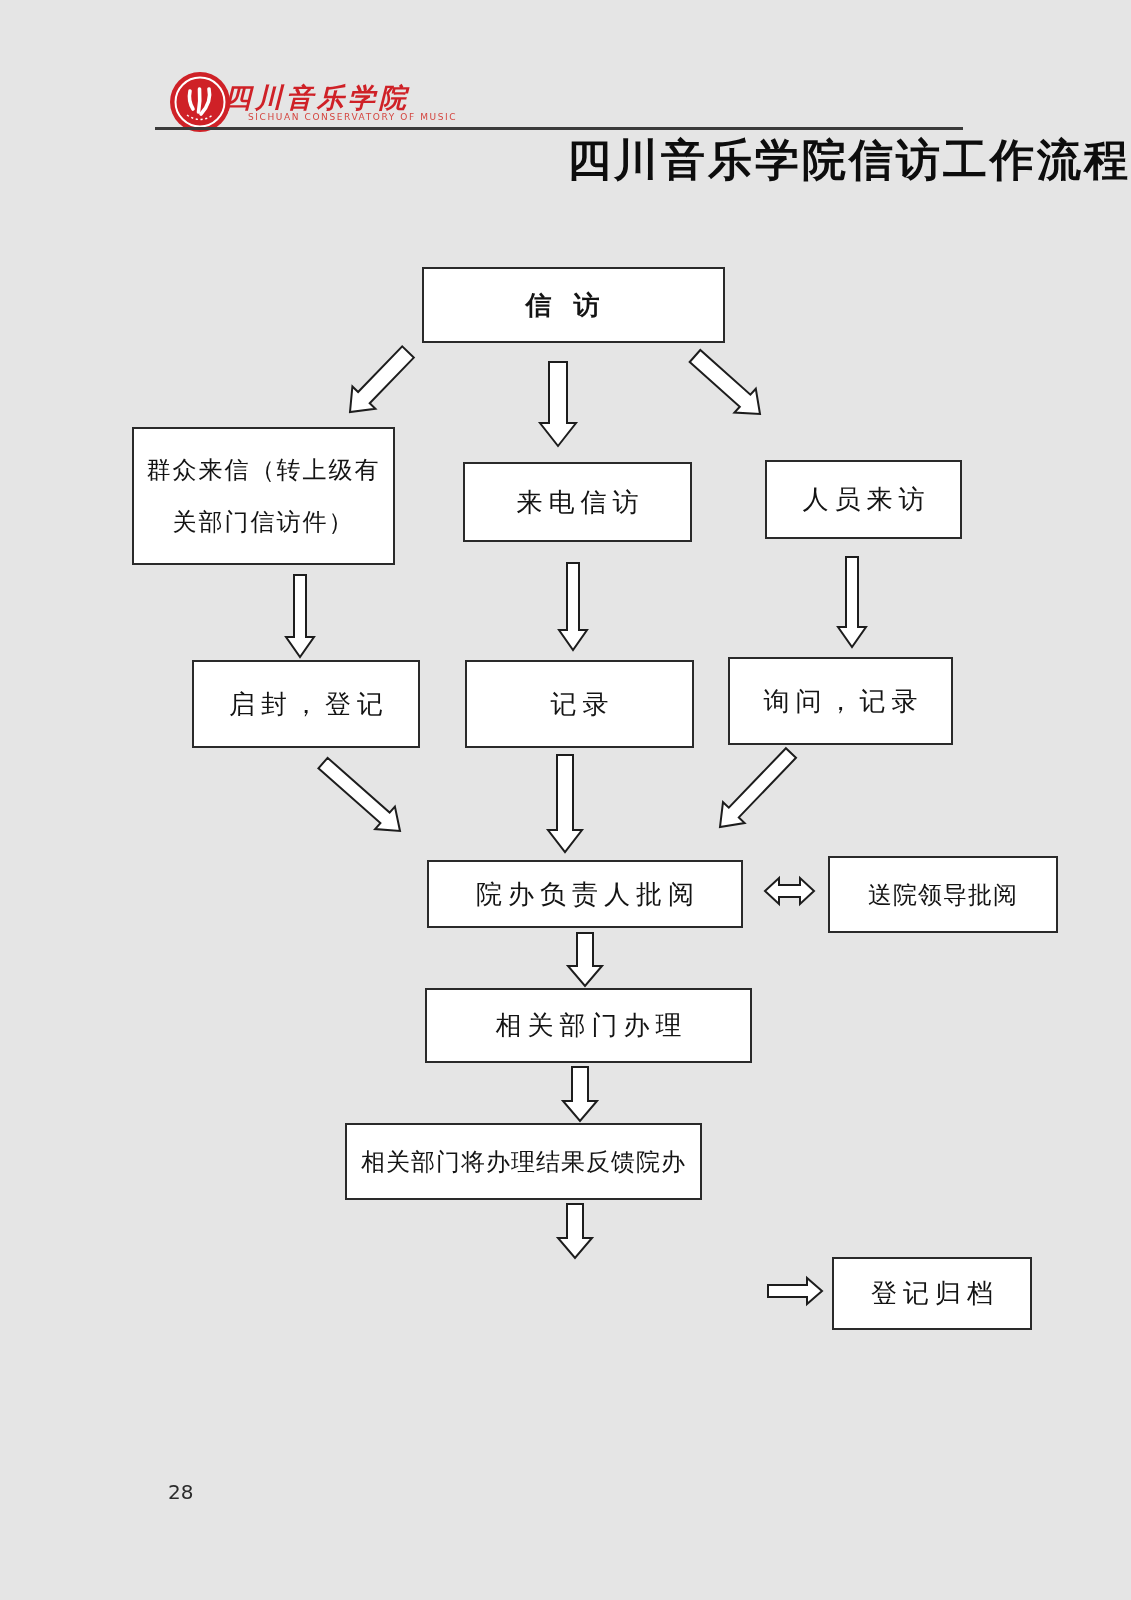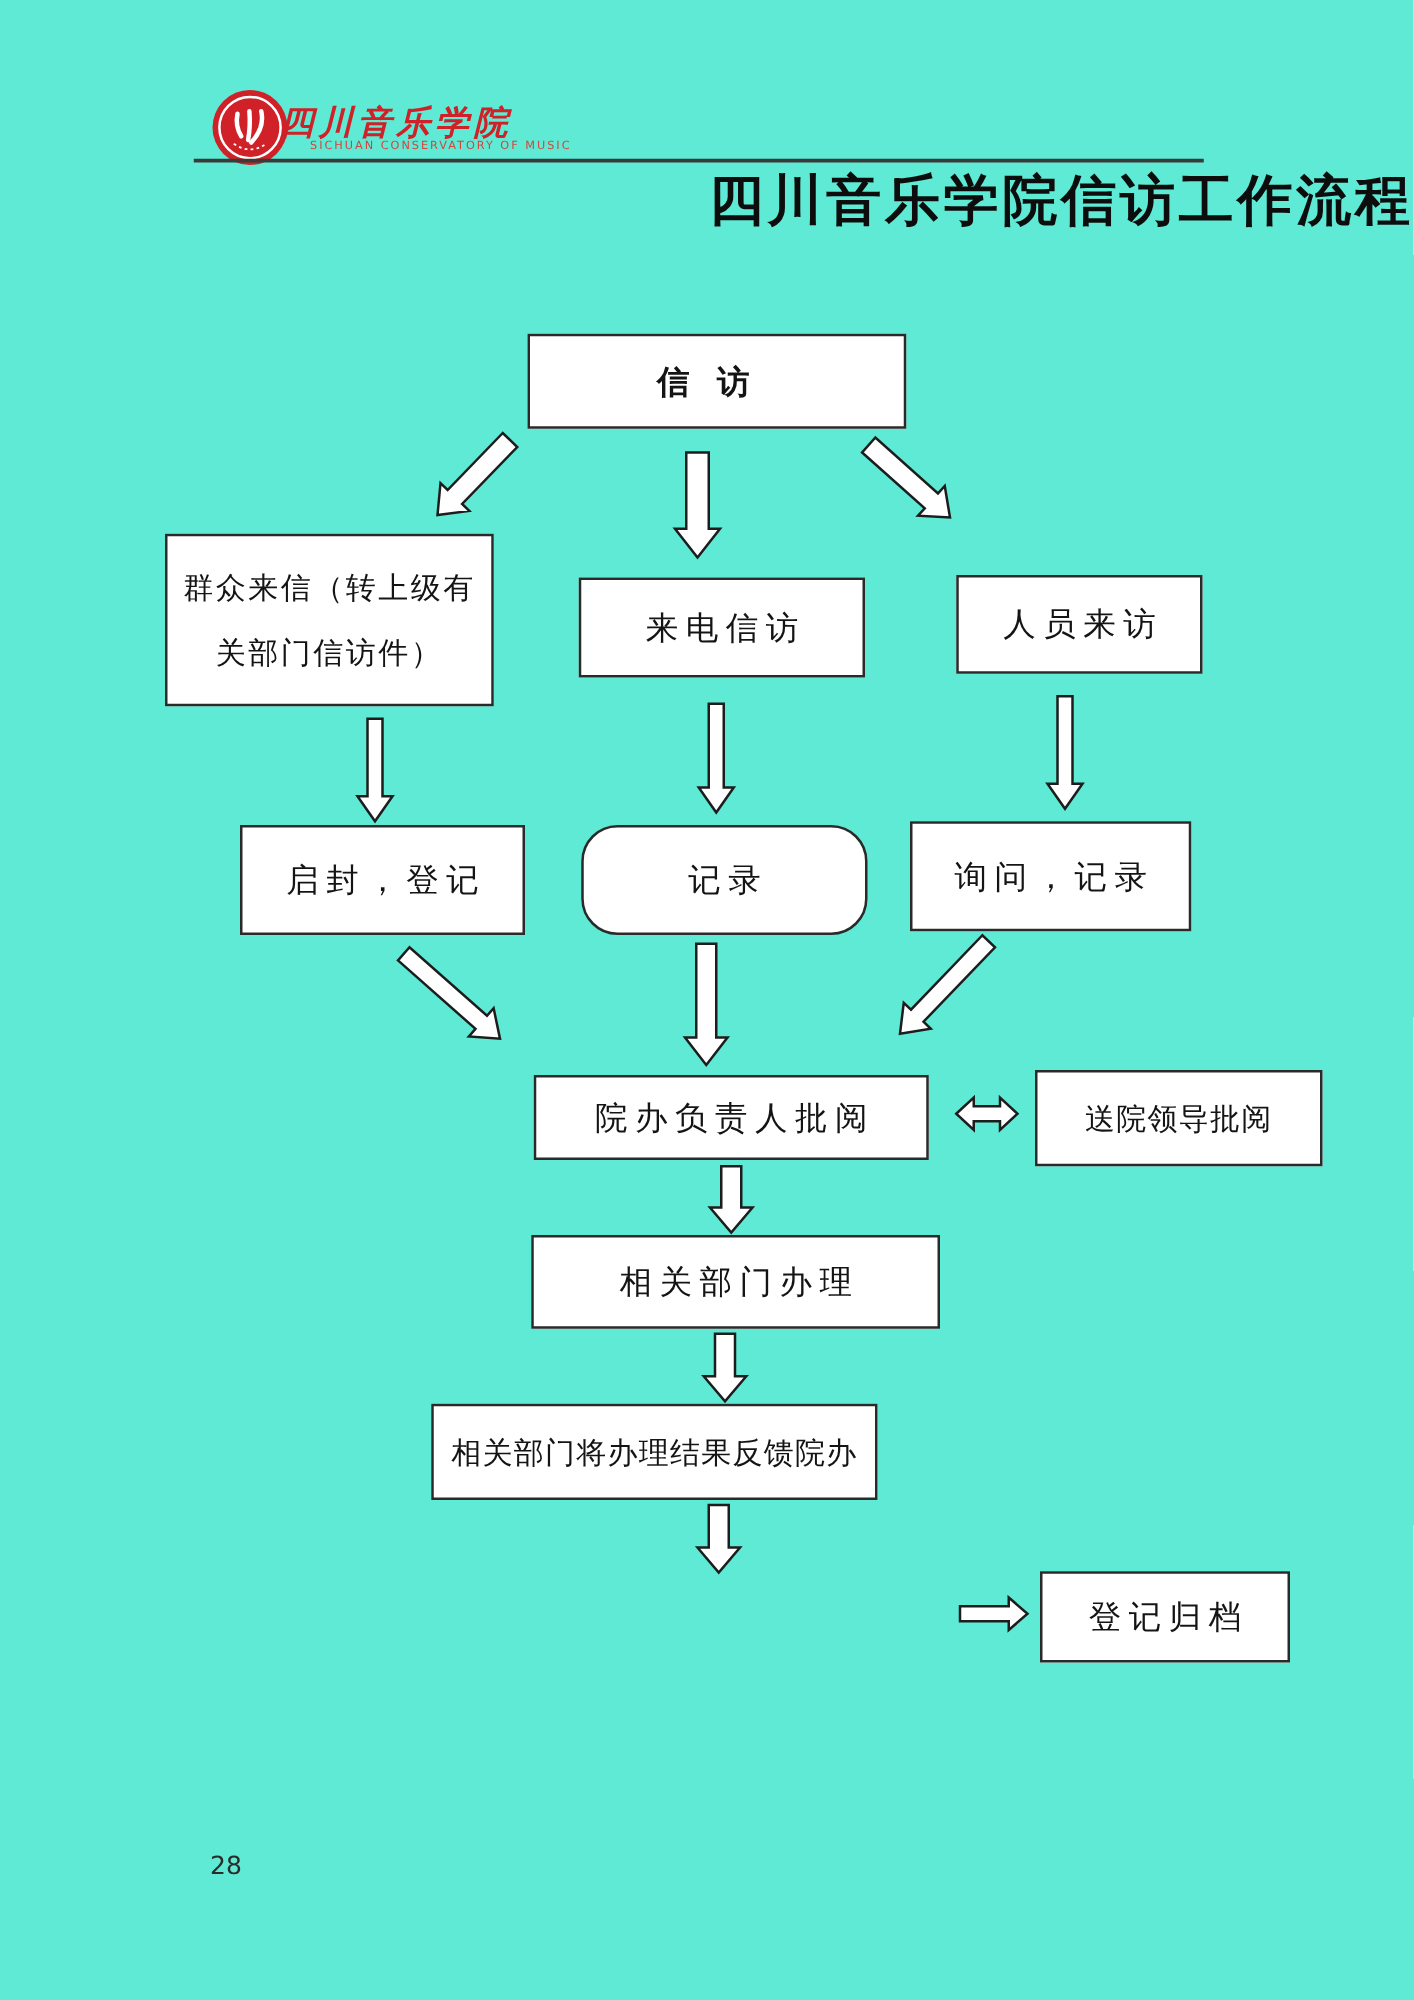--- a/index.html
+++ b/index.html
@@ -1,19 +1,19 @@
 <!DOCTYPE html>
 <html><head>
 <meta charset="utf-8">
 <style>
   html,body{margin:0;padding:0;background:#ffffff;}
   .page{
     position:relative;
     width:1131px;height:1600px;
-    background:#5eead4;
+    background:#e5e5e5;
     font-family:"DejaVu Sans","Liberation Sans",sans-serif;
     color:#111;
     overflow:hidden;
   }
   
   .seal{position:absolute;left:168px;top:70px;width:64px;height:64px;}
   .brand-cn{
     position:absolute;left:224px;top:80px;
     font-family:"DejaVu Serif","Liberation Serif",serif;
     font-style:italic;font-weight:bold;
@@ -111,21 +111,21 @@
   </div>
 
   <div class="node sp" style="left:765px;top:460px;width:197px;height:79px;">
     <span>人员来访</span>
   </div>
 
   <div class="node sp" style="left:192px;top:660px;width:228px;height:88px;">
     <span>启封，登记</span>
   </div>
 
-  <div class="node sp" style="left:465px;top:660px;width:229px;height:88px;border-radius:29px;">
+  <div class="node sp" style="left:465px;top:660px;width:229px;height:88px;">
     <span>记录</span>
   </div>
 
   <div class="node sp" style="left:728px;top:657px;width:225px;height:88px;justify-content:center;">
     <span>询问，记录</span>
   </div>
 
   <div class="node sp" style="left:427px;top:860px;width:316px;height:68px;">
     <span>院办负责人批阅</span>
   </div>

